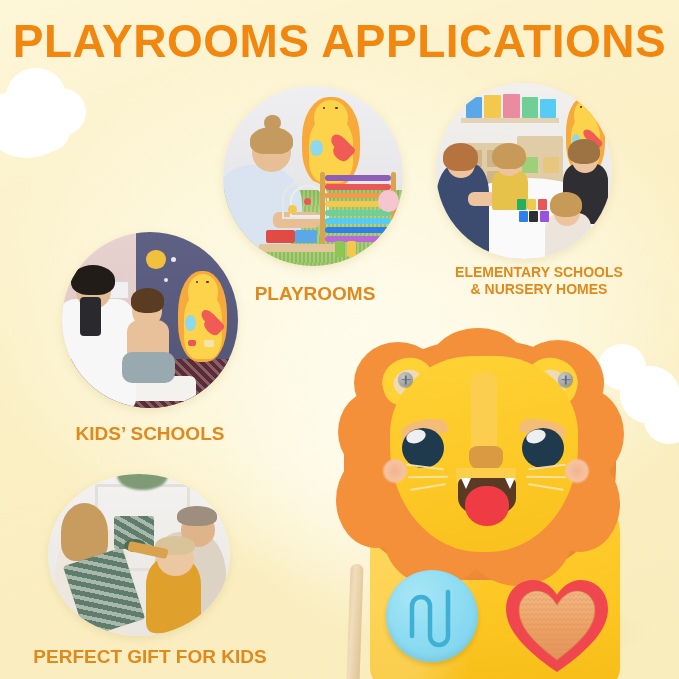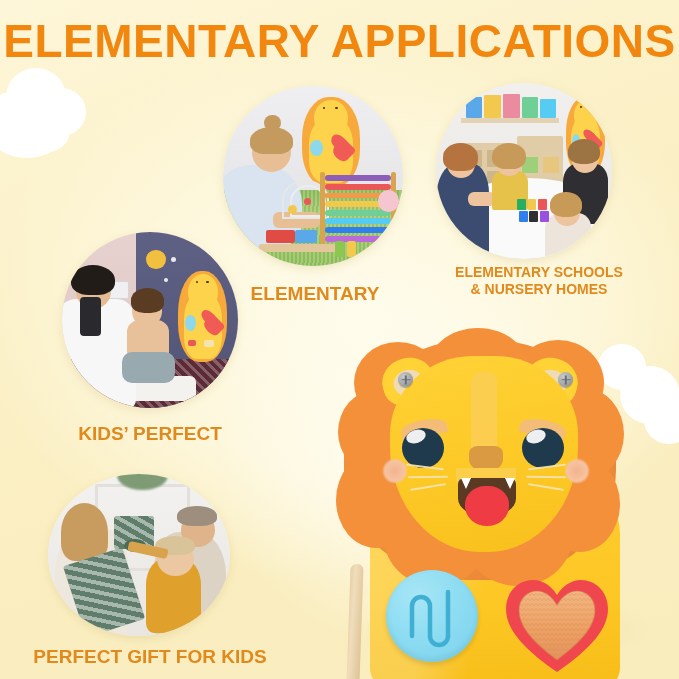--- a/index.html
+++ b/index.html
@@ -279,21 +279,21 @@
   <span style="left:8px;top:52px;width:70px;height:44px;"></span>
   <span style="left:40px;top:48px;width:46px;height:42px;"></span>
 </div>
 
 <div class="cloud" id="cloud-mane" style="left:598px;top:340px;width:110px;height:110px;">
   <span style="left:0px;top:4px;width:48px;height:46px;"></span>
   <span style="left:22px;top:26px;width:60px;height:58px;"></span>
   <span style="left:46px;top:56px;width:50px;height:48px;"></span>
 </div>
 
-<h1 id="title">ELEMENTARY APPLICATIONS</h1>
+<h1 id="title">PLAYROOMS APPLICATIONS</h1>
 
 <div class="photo-circle" id="photo-playroom">
   <div class="photo-inner">
     <div class="bgwall"></div>
     <div class="grass"></div>
 
     <div class="mini-lion" style="left:44%;top:6%;width:32%;height:50%;">
       <div class="ml-mane"></div>
       <div class="ml-face">
         <div class="ml-eye" style="left:26%"></div>
@@ -329,21 +329,21 @@
     </div>
 
     <div style="position:absolute;left:24%;top:80%;width:16%;height:7%;background:#E04B44;border-radius:2px;"></div>
     <div style="position:absolute;left:40%;top:80%;width:12%;height:7%;background:#5AA8E8;border-radius:2px;"></div>
     <div style="position:absolute;left:20%;top:88%;width:46%;height:4%;background:#E2C79A;border-radius:2px;"></div>
     <div style="position:absolute;left:62%;top:86%;width:5%;height:9%;background:#8CC751;border-radius:2px;"></div>
     <div style="position:absolute;left:69%;top:86%;width:5%;height:9%;background:#F2C94C;border-radius:2px;"></div>
     <div style="position:absolute;left:86%;top:58%;width:12%;height:12%;background:#F6C6D0;border-radius:50%;"></div>
   </div>
 </div>
-<div class="caption" id="cap-playrooms">ELEMENTARY</div>
+<div class="caption" id="cap-playrooms">PLAYROOMS</div>
 
 <div class="photo-circle" id="photo-school">
   <div class="photo-inner">
     <div class="wall"></div>
 
     <div class="shelf" style="left:14%;top:20%;width:56%;height:2.5%;"></div>
     <div class="book" style="left:17%;top:8%;width:9%;height:12%;background:#5AA8E8;"></div>
     <div class="book" style="left:27%;top:7%;width:10%;height:13%;background:#F2C94C;"></div>
     <div class="book" style="left:38%;top:6%;width:10%;height:14%;background:#EB8BA0;"></div>
     <div class="book" style="left:49%;top:8%;width:9%;height:12%;background:#6FCF97;"></div>
@@ -428,21 +428,21 @@
     <div class="pers-head" style="left:8%;top:24%;width:20%;height:20%;background:#E3BB94;"></div>
     <div class="pers-hair" style="left:5%;top:19%;width:25%;height:17%;background:#221C19;"></div>
     <div style="position:absolute;left:10%;top:37%;width:12%;height:22%;background:#2A2A2E;border-radius:4px;"></div>
 
     <div class="pers-head" style="left:40%;top:36%;width:17%;height:18%;background:#E9C29C;"></div>
     <div class="pers-hair" style="left:39%;top:32%;width:19%;height:14%;background:#5A3C22;"></div>
     <div style="position:absolute;left:37%;top:50%;width:24%;height:22%;background:#E8C09A;border-radius:30% 30% 18% 18%;"></div>
     <div style="position:absolute;left:34%;top:68%;width:30%;height:18%;background:#99A9B0;border-radius:10px;"></div>
   </div>
 </div>
-<div class="caption" id="cap-clinic">KIDS’ PERFECT</div>
+<div class="caption" id="cap-clinic">KIDS’ SCHOOLS</div>
 
 <div class="photo-circle" id="photo-gift">
   <div class="photo-inner">
     <div class="wall"></div>
     <div class="panel"></div>
     <div class="wreath"></div>
 
     <div class="mom"></div>
     <div class="pers-head" style="left:10%;top:22%;width:20%;height:22%;"></div>
     <div class="pers-hair" style="left:7%;top:18%;width:26%;height:36%;background:#C89B5F;border-radius:50% 50% 30% 30%;"></div>

